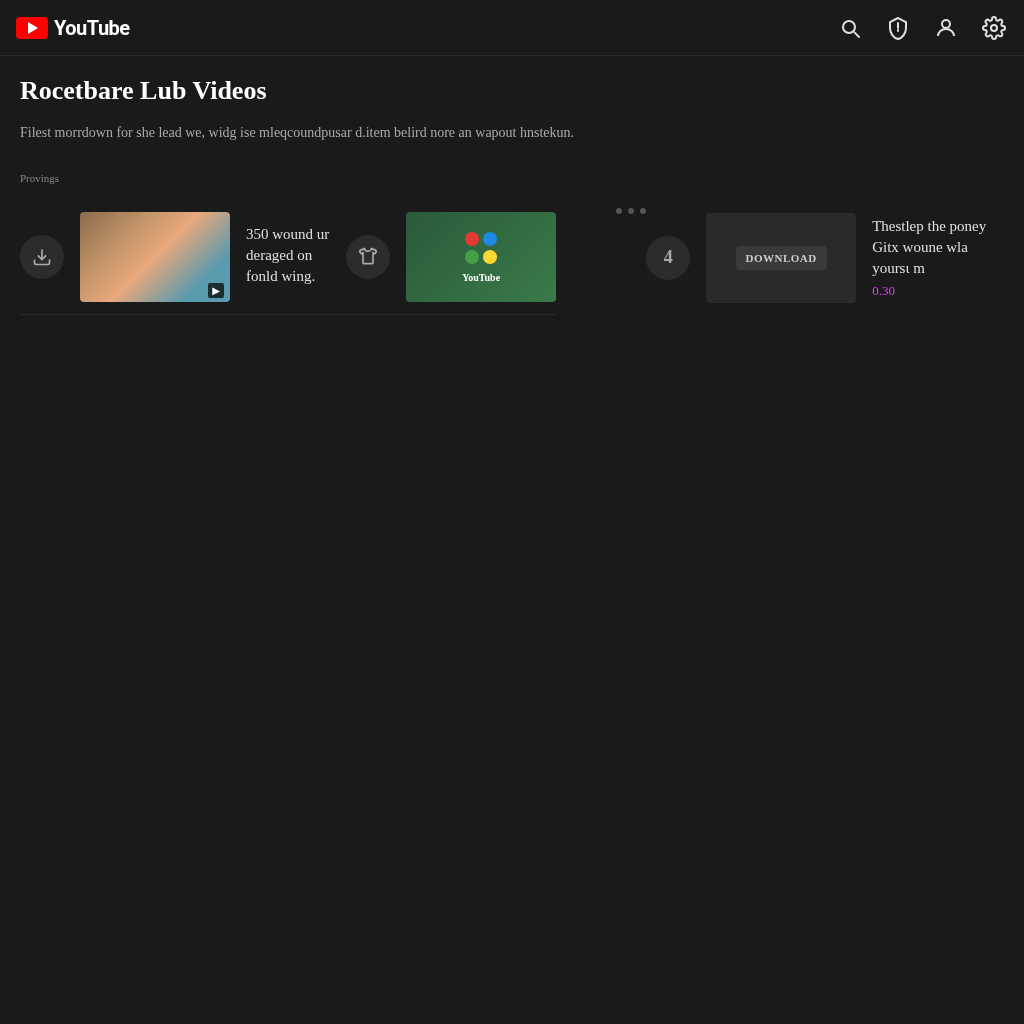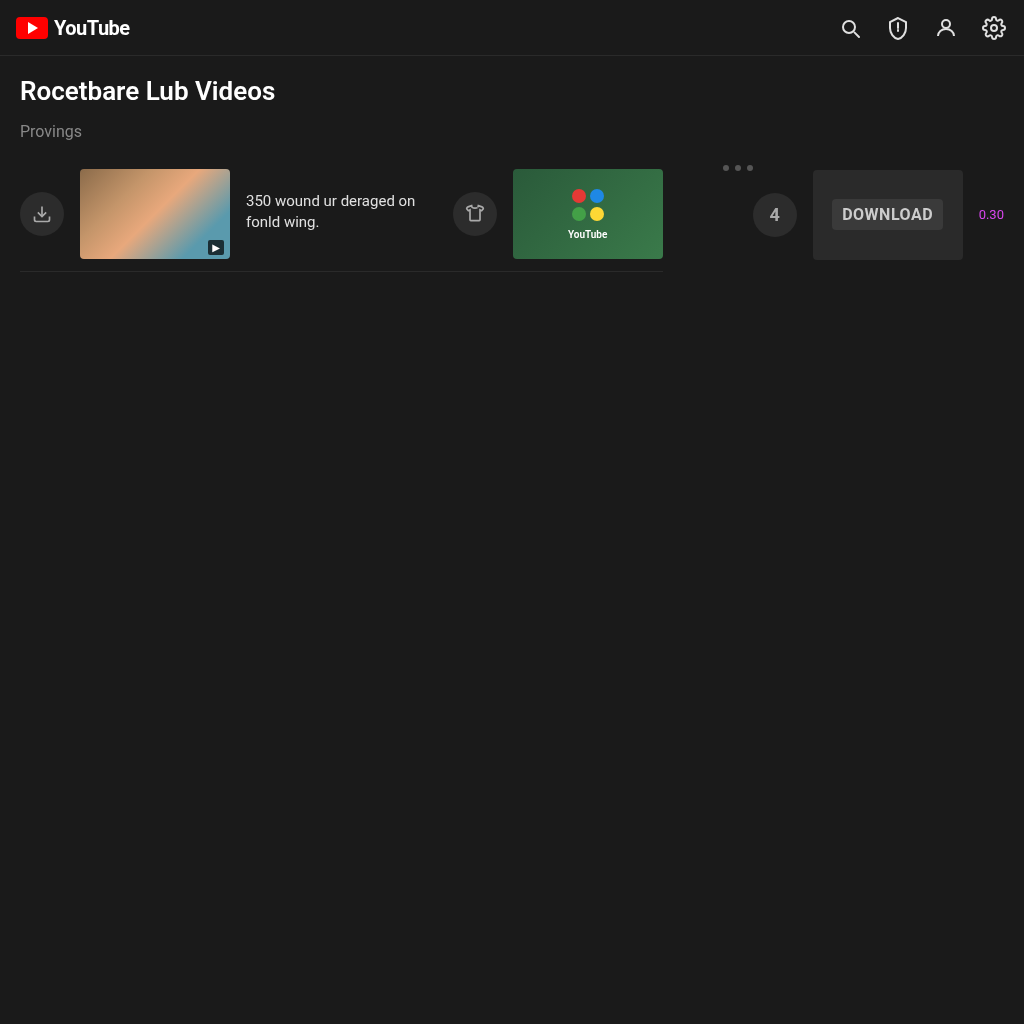--- a/index.html
+++ b/index.html
@@ -76,39 +76,40 @@
       align-items: center;
       justify-content: center;
       cursor: pointer;
       color: #e0e0e0;
       font-size: 20px;
     }
 
     
     .page-content {
       padding: 20px 20px;
+      font-family: Liberation Serif, serif;
     }
 
     .page-title {
       font-size: 26px;
       font-weight: 600;
       color: #ffffff;
       margin-bottom: 16px;
     }
 
     .page-description {
       font-size: 14px;
       color: #aaaaaa;
       line-height: 1.6;
       margin-bottom: 28px;
       max-width: 940px;
     }
 
     .section-label {
-      font-size: 16px;
+      font-size: 11px;
       color: #888888;
       margin-bottom: 16px;
     }
 
     
     .video-list {
       display: flex;
       flex-direction: row;
       gap: 0;
     }
@@ -221,21 +222,21 @@
       height: 100%;
       display: flex;
       align-items: center;
       justify-content: center;
     }
 
     .download-badge {
       background-color: #3a3a3a;
       padding: 6px 10px;
       border-radius: 4px;
-      font-size: 16px;
+      font-size: 11px;
       font-weight: 700;
       color: #cccccc;
       letter-spacing: 0.5px;
     }
 
     .thumb-4 {
       background: linear-gradient(135deg, #e57373, #ef5350);
     }
 
     .thumb-4-inner {
@@ -356,20 +357,21 @@
       <svg viewBox="0 0 24 24">
           <circle cx="12" cy="12" r="3" fill="none" stroke="#e0e0e0" stroke-width="2"></circle>
           <path d="M19.4 15a1.65 1.65 0 0 0 .33 1.82l.06.06a2 2 0 1 1-2.83 2.83l-.06-.06a1.65 1.65 0 0 0-1.82-.33 1.65 1.65 0 0 0-1 1.51V21a2 2 0 1 1-4 0v-.09A1.65 1.65 0 0 0 9 19.4a1.65 1.65 0 0 0-1.82.33l-.06.06a2 2 0 1 1-2.83-2.83l.06-.06A1.65 1.65 0 0 0 4.68 15a1.65 1.65 0 0 0-1.51-1H3a2 2 0 1 1 0-4h.09A1.65 1.65 0 0 0 4.6 9a1.65 1.65 0 0 0-.33-1.82l-.06-.06a2 2 0 1 1 2.83-2.83l.06.06A1.65 1.65 0 0 0 9 4.68a1.65 1.65 0 0 0 1-1.51V3a2 2 0 1 1 4 0v.09a1.65 1.65 0 0 0 1 1.51 1.65 1.65 0 0 0 1.82-.33l.06-.06a2 2 0 1 1 2.83 2.83l-.06.06A1.65 1.65 0 0 0 19.4 9a1.65 1.65 0 0 0 1.51 1H21a2 2 0 1 1 0 4h-.09a1.65 1.65 0 0 0-1.51 1z" fill="none" stroke="#e0e0e0" stroke-width="2"></path>
         </svg>
     </div>
   </div>
 </header>
 
 <main class="page-content">
   <h1 class="page-title">Rocetbare Lub Videos</h1>
+  <p class="page-description">Filest morrdown for she lead we, widg ise mleqcoundpusar d.item belird nore an wapout hnstekun.</p>
 
   <div class="section-label">Provings</div>
 
   <div class="video-list">
 
     <div class="video-item">
       <div class="video-icon">
         <svg width="20" height="20" viewBox="0 0 24 24" fill="none" stroke="#aaa" stroke-width="2">
             <path d="M21 15v4a2 2 0 0 1-2 2H5a2 2 0 0 1-2-2v-4"></path>
             <polyline points="7 10 12 15 17 10"></polyline>
@@ -410,19 +412,20 @@
     </div>
 
     <div class="video-item">
       <div class="video-icon" style="font-size: 18px; font-weight: 700; color: #aaa;">4</div>
       <div class="video-thumbnail thumb-3">
         <div class="thumb-3-inner">
           <div class="download-badge">DOWNLOAD</div>
         </div>
       </div>
       <div class="video-info">
+        <div class="video-title">Thestlep the poney Gitx woune wla yoursι m</div>
         <div class="video-meta">0.30</div>
       </div>
     </div>
 
 
   </div>
 </main>
 
 </body></html>

